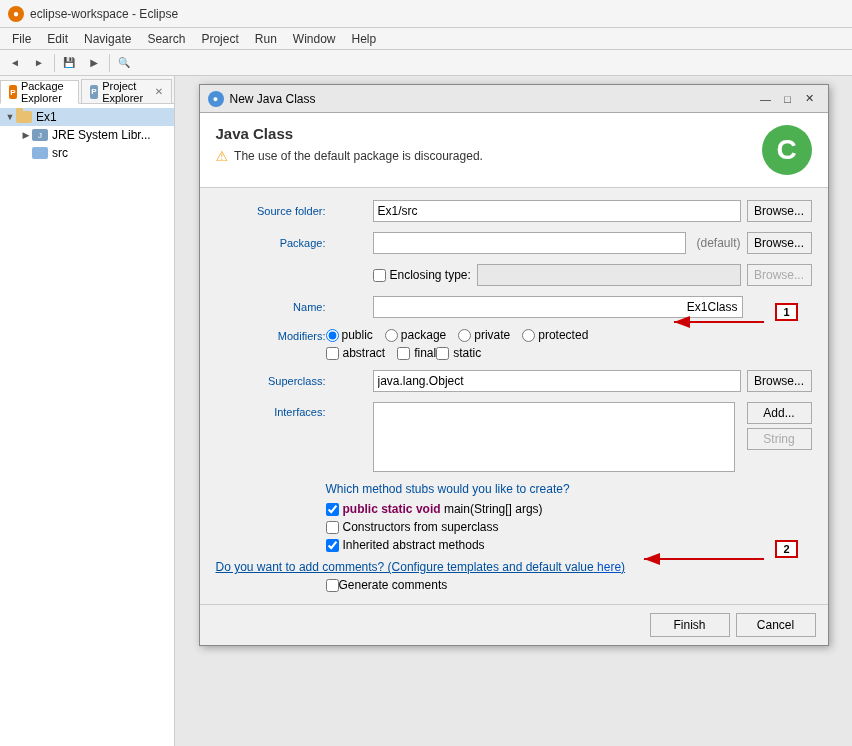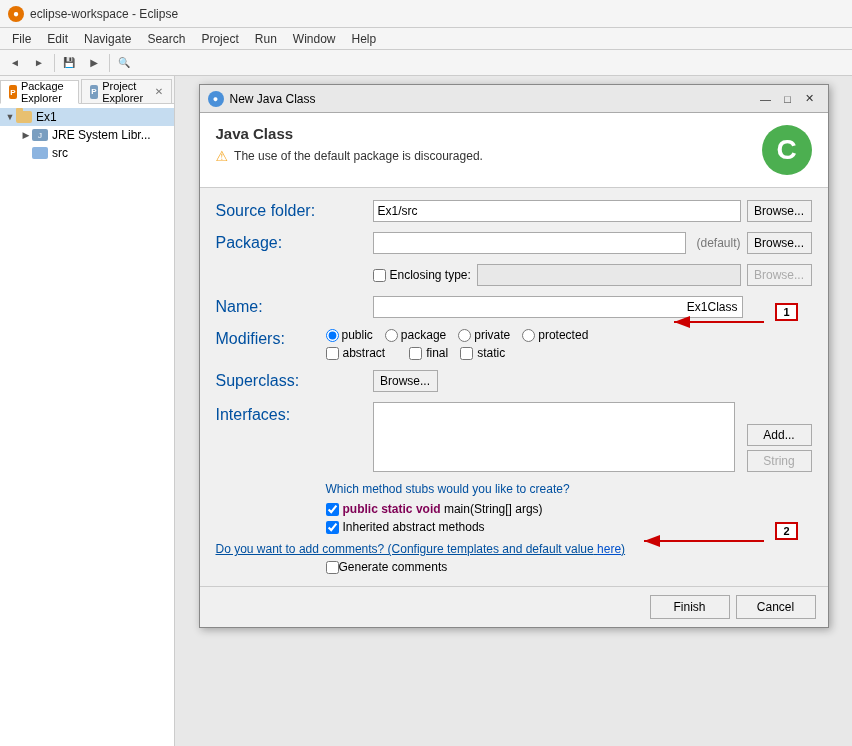--- a/index.html
+++ b/index.html
@@ -294,23 +294,23 @@
       padding: 12px 16px;
     }
 
     .form-row {
       display: flex;
       align-items: center;
       margin-bottom: 10px;
     }
     .form-label {
       width: 110px;
-      font-size: 16px;
+      font-size: 11px;
       color: #0050a0;
-      text-align: left;
+      text-align: right;
       padding-right: 0;
       flex-shrink: 0;
     }
     .form-control-area {
       flex: 1;
       display: flex;
       align-items: center;
       gap: 6px;
       padding-left: 47px;
     }
@@ -367,21 +367,21 @@
       font-size: 12px;
       margin-right: 12px;
       cursor: pointer;
     }
     .radio-label input[type="radio"] {
       cursor: pointer;
     }
     .modifier-check-row {
       display: flex;
       align-items: center;
-      gap: 12px;
+      gap: 0;
       margin-top: 4px;
       padding-left: 0;
     }
 
     .interfaces-area {
       flex: 1;
       height: 70px;
       border: 1px solid #aaa;
       background: white;
       resize: none;
@@ -637,42 +637,47 @@
                 <input type="checkbox" style="">
                 <span>static</span>
               </label>
             </div>
           </div>
         </div>
 
         <div class="form-row">
           <div class="form-label">Superclass:</div>
           <div class="form-control-area">
+            <input type="text" class="form-input" value="java.lang.Object" style="">
             <button class="browse-btn">Browse...</button>
           </div>
         </div>
 
         <div class="form-row" style="align-items: flex-start;">
           <div class="form-label" style="padding-top: 4px;">Interfaces:</div>
-          <div class="form-control-area" style="align-items: flex-end;">
+          <div class="form-control-area" style="align-items: flex-start;">
             <textarea class="interfaces-area" style=""></textarea>
             <div class="interfaces-buttons">
               <button class="side-btn">Add...</button>
               <button class="side-btn disabled">String</button>
             </div>
           </div>
         </div>
 
         <div class="stubs-area">
           <div class="section-title">Which method stubs would you like to create?</div>
           <div class="stub-item">
             <input type="checkbox" checked="" style="">
             <span class="stub-text">
               <span class="keyword">public</span> <span class="keyword">static</span> <span class="keyword">void</span> main(String[] args)
             </span>
+          </div>
+          <div class="stub-item">
+            <input type="checkbox" style="">
+            <span class="stub-text">Constructors from superclass</span>
           </div>
           <div class="stub-item">
             <input type="checkbox" checked="" style="">
             <span class="stub-text">Inherited abstract methods</span>
           </div>
         </div>
 
         <div class="comments-section">
           <div class="comments-title">
             <span>Do you want to add comments? (Configure templates and default value</span>

